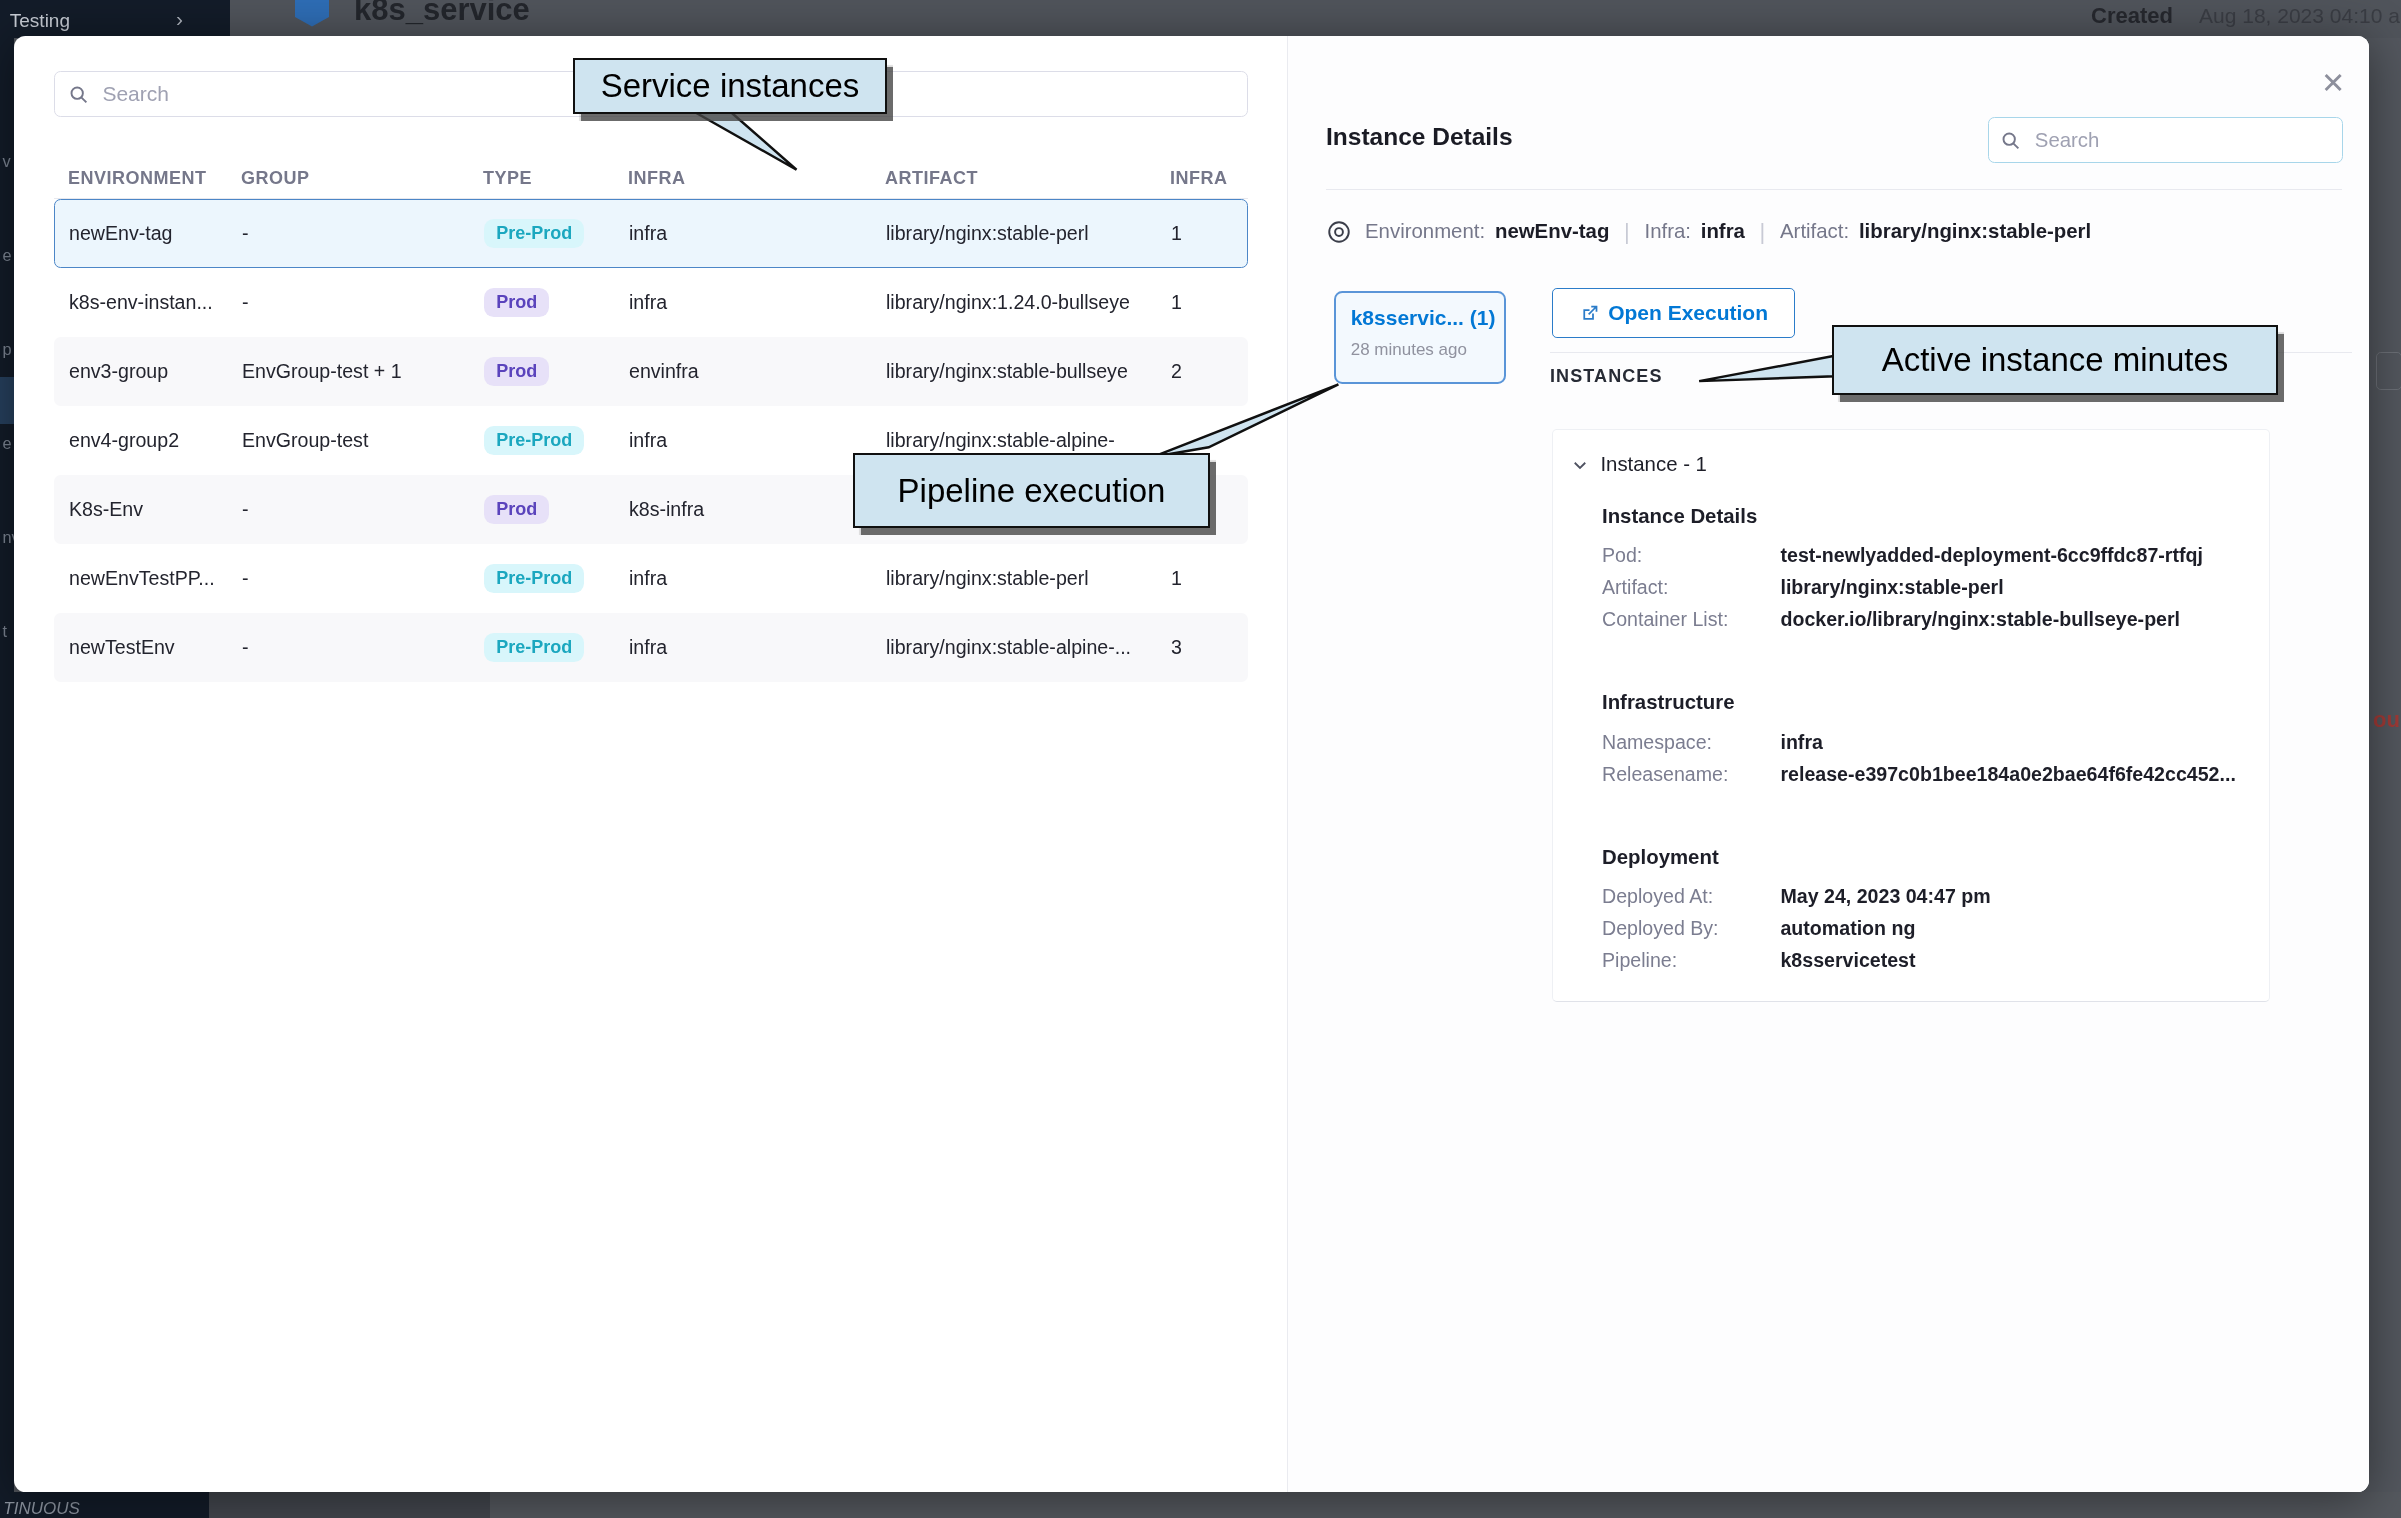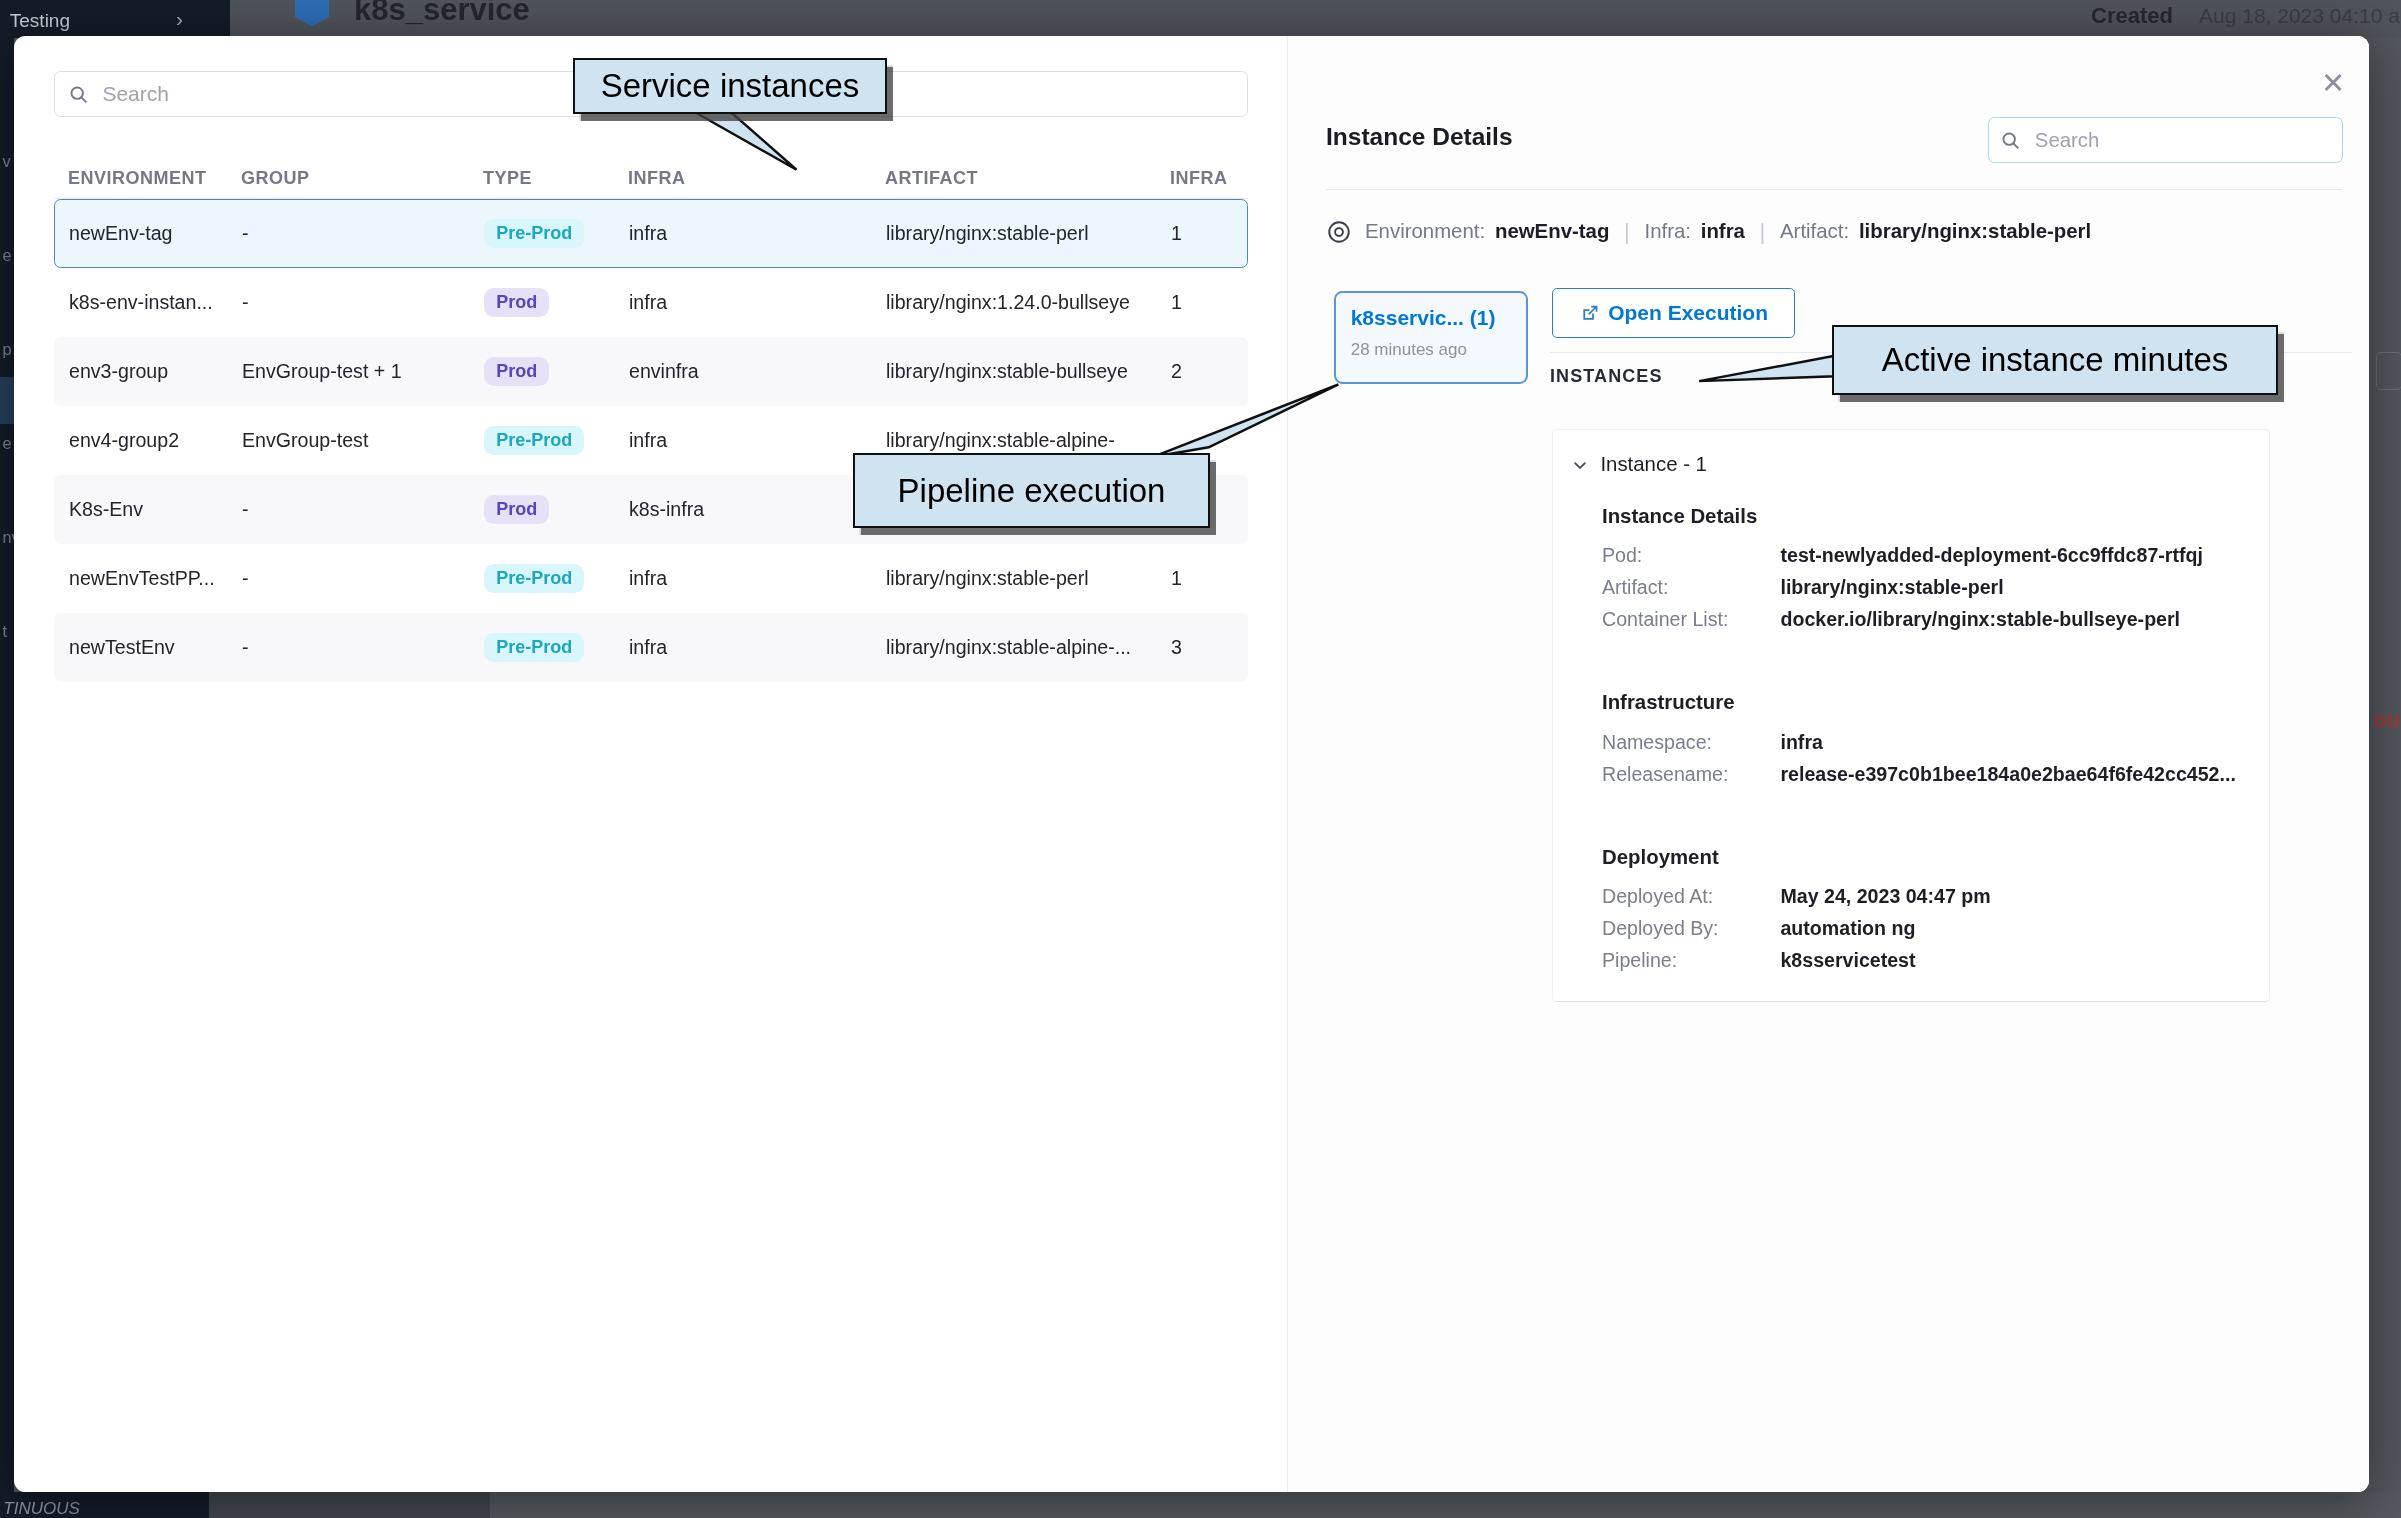--- a/index.html
+++ b/index.html
@@ -65,21 +65,21 @@
   .rp-search input{border:none;outline:none;font-size:20.4px;color:#33343f;width:100%;background:transparent;
                    font-family:"Liberation Sans",sans-serif;}
   .rp-search input::placeholder{color:#9fa1b2;}
   .div1{position:absolute;left:38px;top:153px;width:1016px;height:0;border-top:1.6px solid #e8e9ef;}
   .summary{position:absolute;left:38px;top:176px;height:39px;display:flex;align-items:center;font-size:20.4px;}
   .summary .lbl{color:#75778a;margin-right:9.8px;}
   .summary .val{color:#1c1d27;font-weight:700;}
   .summary .sep{color:#c8cad5;margin:0 14.7px;font-size:22px;}
   .env-ico{margin-right:13px;display:flex;}
 
-  .exec-card{position:absolute;left:46px;top:255px;width:194px;height:93px;background:#f3f9fe;
+  .exec-card{position:absolute;left:46px;top:255px;width:172px;height:93px;background:#f3f9fe;
              border:2.4px solid #5a95d8;border-radius:8.2px;box-sizing:border-box;cursor:pointer;}
   .exec-name{margin:13px 0 0 14.7px;font-size:21px;font-weight:700;color:var(--accent-blue,#0278d5);}
   .exec-time{margin:9.8px 0 0 14.7px;font-size:17px;color:#90929f;}
   .open-btn{position:absolute;left:264px;top:252px;width:243px;height:50px;border:1.6px solid #2b7cc9;border-radius:4.9px;
             background:#fff;display:flex;align-items:center;justify-content:center;gap:8.2px;cursor:pointer;box-sizing:border-box;}
   .open-btn span{font-size:21px;font-weight:700;color:var(--accent-blue,#0278d5);}
   .div2{position:absolute;left:262px;top:316px;width:802px;height:0;border-top:1.6px solid #e8e9ef;}
   .instances-lbl{position:absolute;left:262px;top:330px;font-size:18px;font-weight:700;letter-spacing:1.1px;color:#272b35;}
 
   .inst-card{position:absolute;left:264px;top:393px;width:718px;height:573px;background:#fff;border:1.6px solid #eef0f4;

